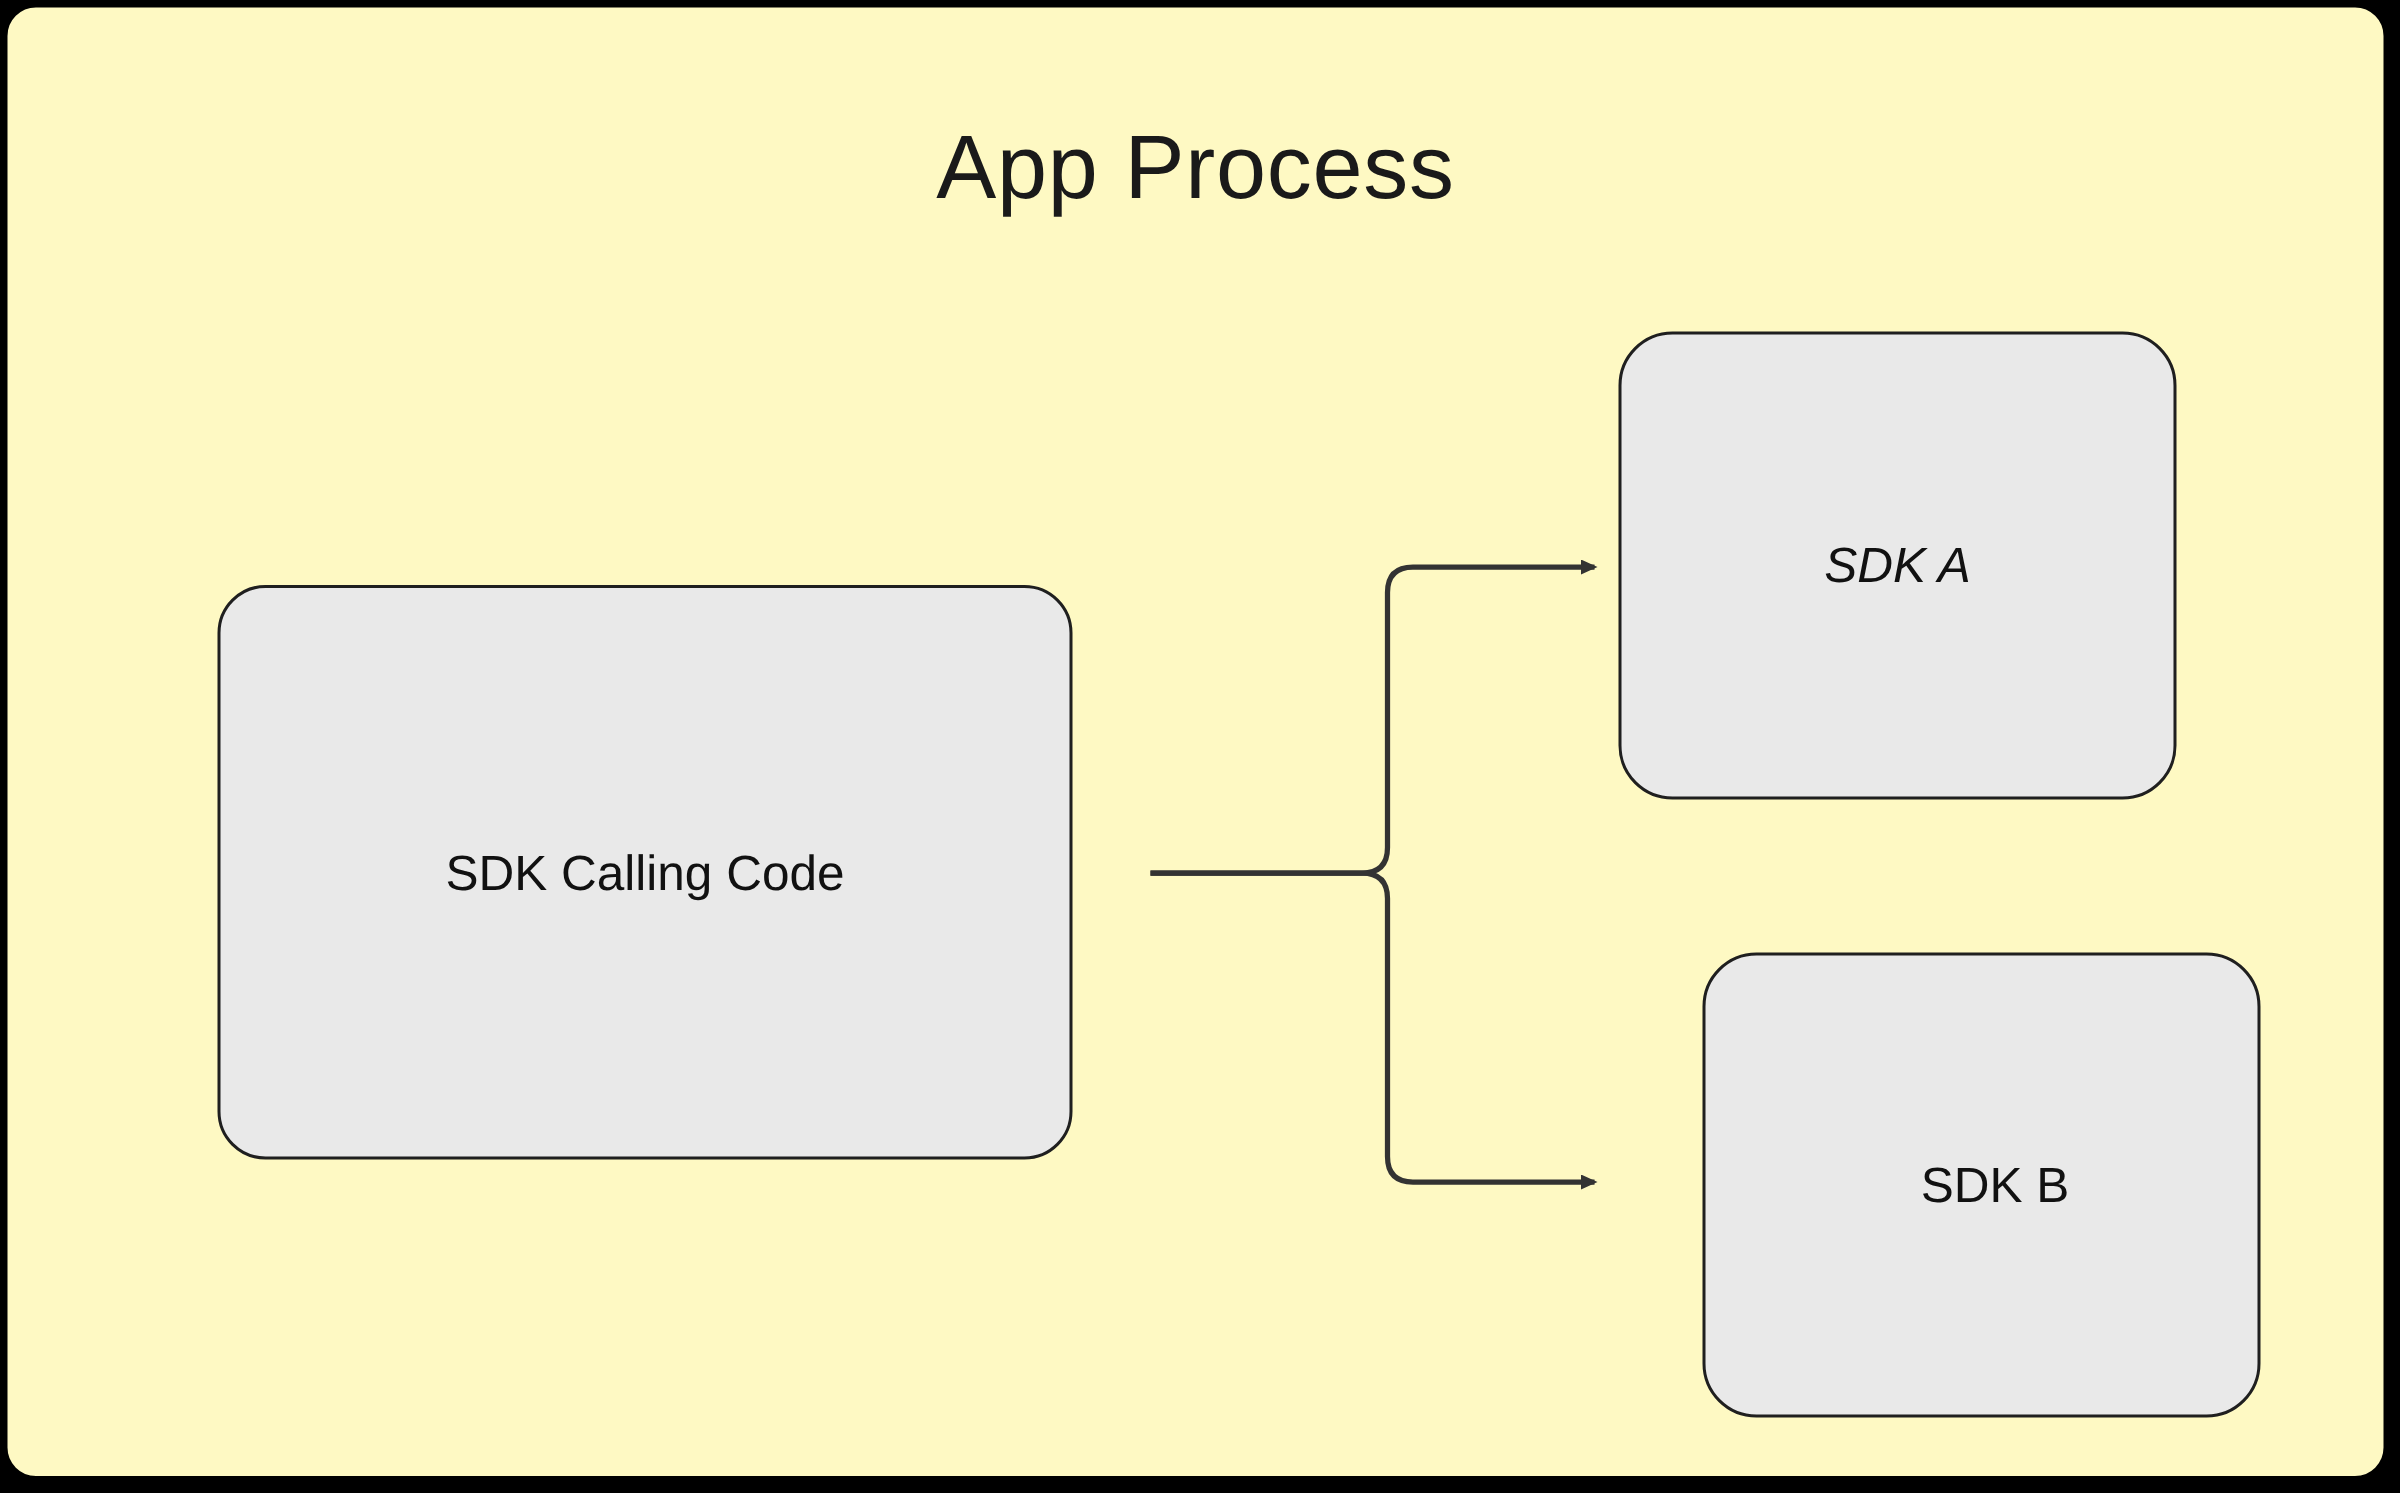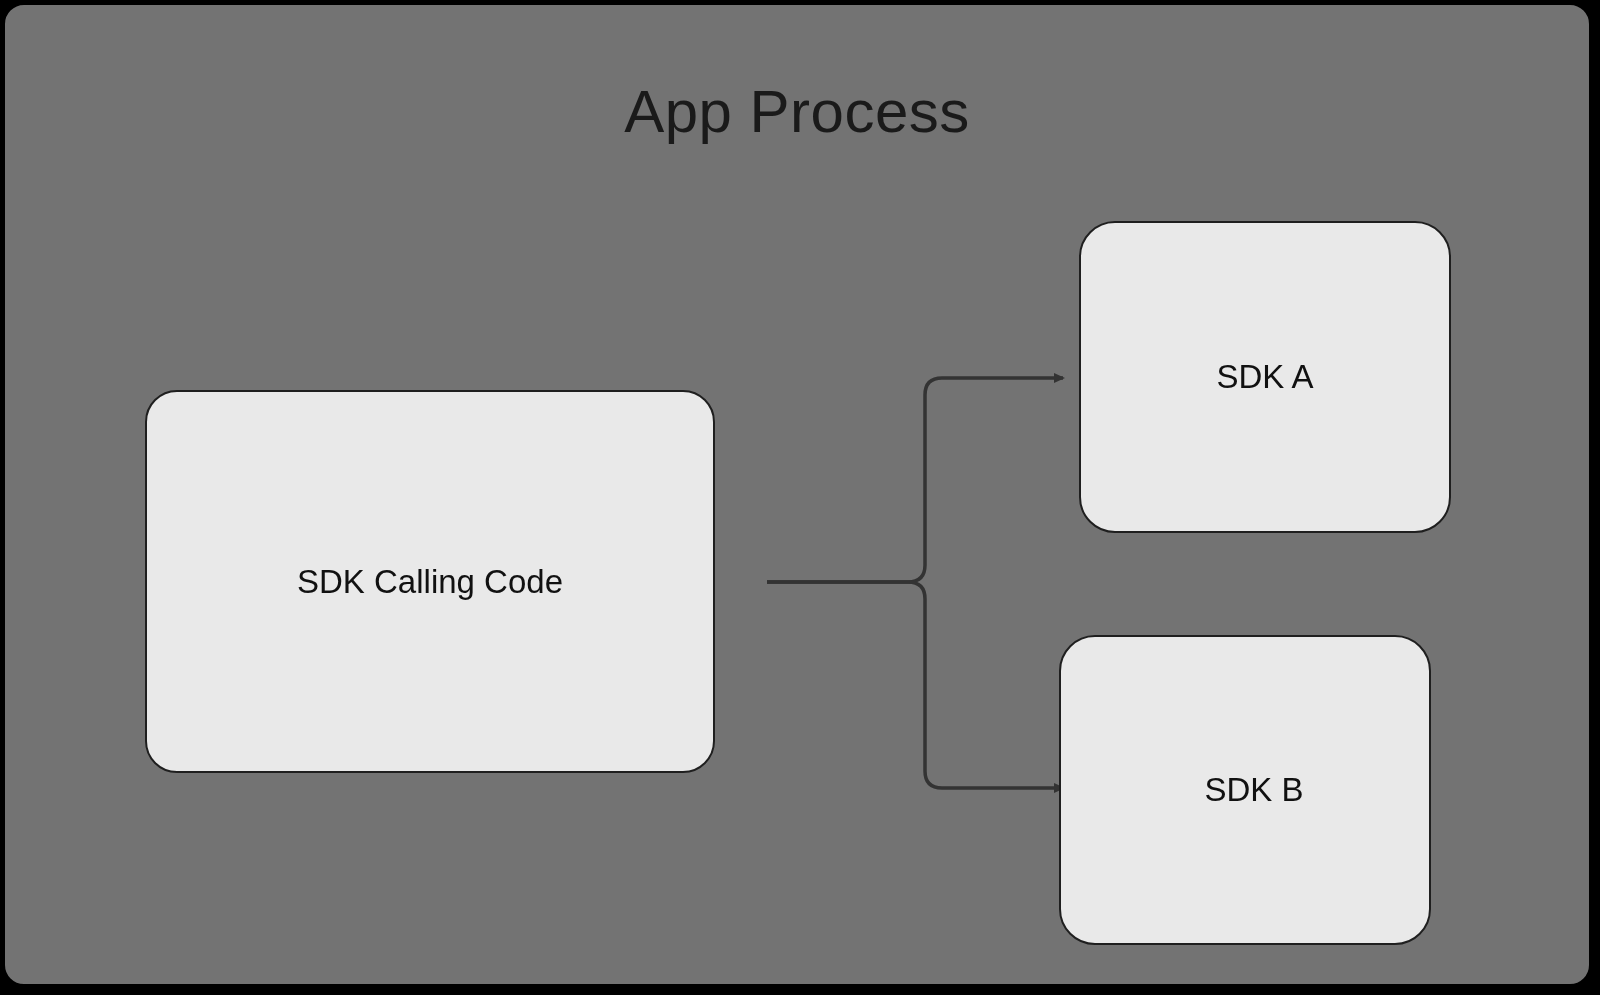--- a/index.html
+++ b/index.html
@@ -11,21 +11,21 @@
     font-family: "Liberation Sans", "DejaVu Sans", sans-serif;
     overflow: hidden;
   }
 
   .frame {
     position: absolute;
     left: 2px;
     top: 2px;
     width: 1590px;
     height: 985px;
-    background: #737373;
+    background: #fef9c3;
     border: 3px solid #000000;
     border-radius: 22px;
     box-sizing: border-box;
   }
 
   .diagram-title {
     position: absolute;
     left: 0;
     top: 72px;
     width: 100%;
@@ -59,24 +59,25 @@
     height: 383px;
     border-radius: 32px;
   }
 
   .node-sdk-a {
     left: 1074px;
     top: 216px;
     width: 372px;
     height: 312px;
     border-radius: 36px;
+    font-style: italic;
   }
 
   .node-sdk-b {
-    left: 1054px;
+    left: 1130px;
     top: 630px;
     width: 372px;
     height: 310px;
     border-radius: 36px;
     padding-left: 18px;
   }
 
   .connectors {
     position: absolute;
     left: 0;

